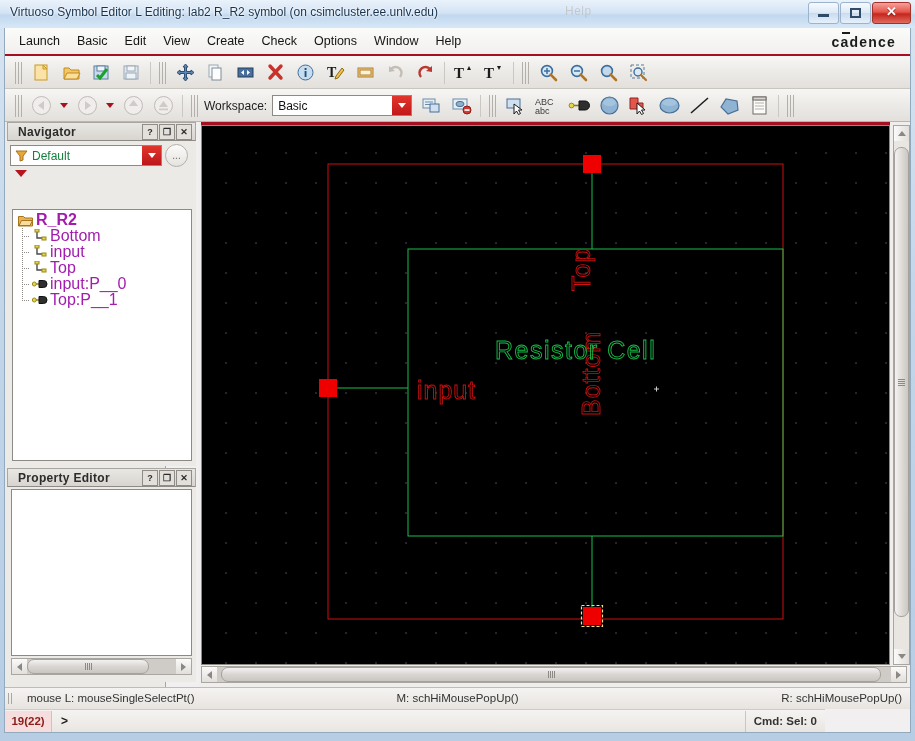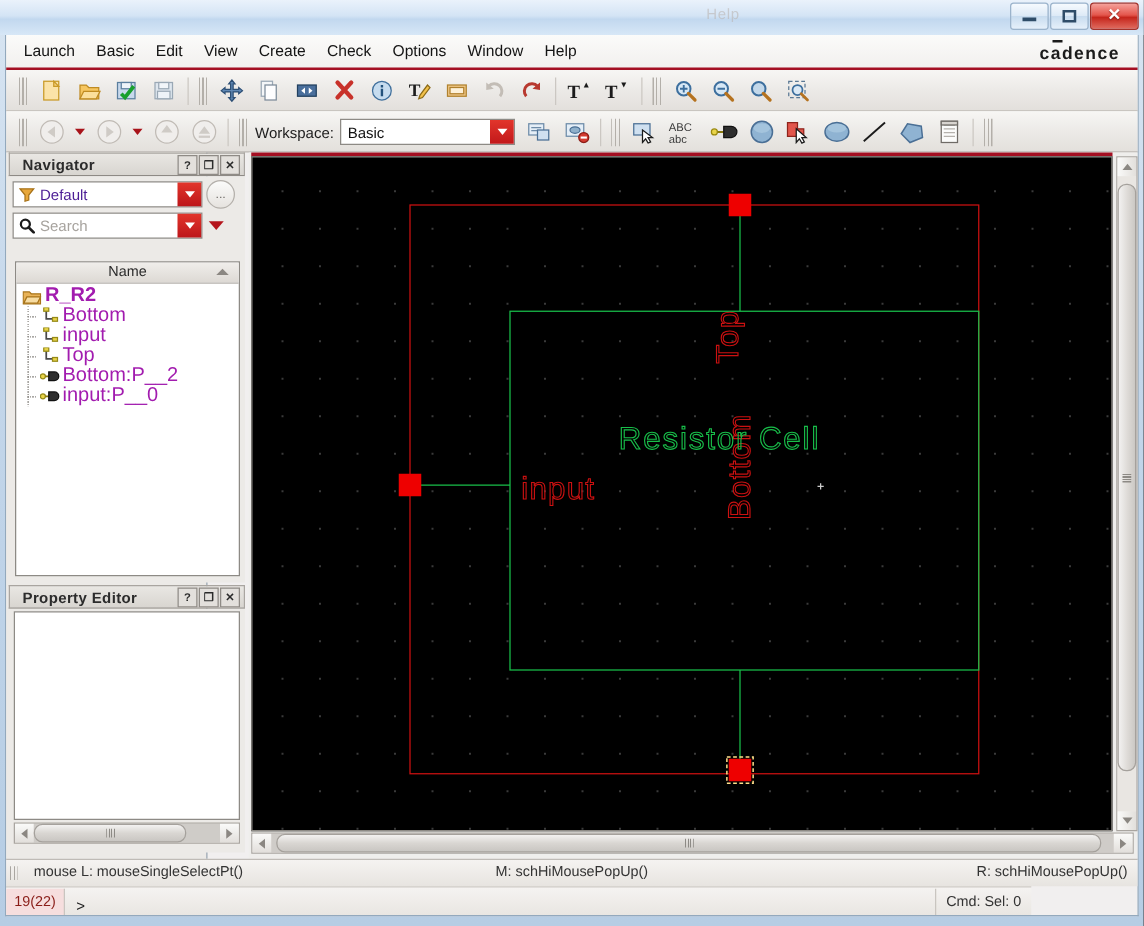--- a/index.html
+++ b/index.html
@@ -128,21 +128,21 @@
   }
 
   .nav-panel{position:absolute;left:2px;top:0;width:189px;height:344px;}
   .nav-body{position:absolute;left:0;top:19px;width:189px;height:325px;background:#eceae7;}
 
   .combo-row{display:flex;align-items:center;padding:3px 2px 0 3px;}
   .combo{
     height:21px;background:#fff;border:1px solid #8d8a85;position:relative;
     display:flex;align-items:center;box-sizing:border-box;
   }
-  .combo .ctext{font-size:12px;color:#4c1d95;padding-left:4px;}
+  .combo .ctext{font-size:12px;color:#15803d;padding-left:4px;}
   .combo .ctext.ph{color:#a7a39e;}
   .combo .cbtn{
     position:absolute;right:0;top:0;width:19px;height:19px;
     background:linear-gradient(180deg,#e2352b 0%,#bd161a 100%);
     display:flex;align-items:center;justify-content:center;
   }
   .dots-btn{
     width:21px;height:21px;margin-left:3px;border-radius:50%;
     border:1px solid #b4b0ab;background:linear-gradient(180deg,#fbfbfa,#e6e3df);
     font-size:10px;color:#6d6a66;display:flex;align-items:center;justify-content:center;
@@ -255,40 +255,41 @@
     position:absolute;left:3px;top:5px;width:6px;height:11px;
     background:repeating-linear-gradient(90deg,#aaa6a1 0 1px,transparent 1px 3px);
   }
   .st-l{position:absolute;left:11px;top:4px;font-size:11.5px;color:#333;white-space:nowrap;padding-left:11px;}
   .st-m{position:absolute;left:0;right:0;top:4px;text-align:center;font-size:11.5px;color:#333;}
   .st-r{position:absolute;right:8px;top:4px;font-size:11.5px;color:#333;white-space:nowrap;}
 
   .cmdbar{
     position:absolute;left:0;top:681px;width:820px;height:23px;
     background:linear-gradient(180deg,#f5f3f1,#e9e6e2);
-    border-top:1px solid #cfcbc6;box-sizing:border-box;display:flex;align-items:flex-end;
+    border-top:1px solid #cfcbc6;box-sizing:border-box;display:flex;align-items:center;font-weight:bold;
   }
   .cmd-count{
     width:46px;height:21px;background:#f6dede;border-right:1px solid #c9c5c0;
     display:flex;align-items:center;justify-content:center;
     font-size:11.5px;color:#8a1d18;flex:none;
   }
   .cmd-prompt{font-size:12px;color:#222;padding-left:9px;flex:1;}
   .cmd-sel{
     border-left:1px solid #c9c5c0;padding:0 8px;height:21px;
     display:flex;align-items:center;font-size:11.5px;color:#333;flex:none;
   }
 </style>
 </head>
 <body>
 
 <div id="app">
  <div class="win-frame">
 
   <div class="titlebar">
+    <div class="title-text">Virtuoso Symbol Editor L Editing: lab2 R_R2 symbol (on csimcluster.ee.unlv.edu)</div>
     <div class="title-ghost">Help</div>
     <div class="win-btns">
       <div class="win-btn">
             <span class="gl-min"></span>
           </div>
       <div class="win-btn">
             <span class="gl-max"></span>
           </div>
       <div class="win-btn close">
             <span class="gl-x">✕</span>
@@ -597,42 +598,26 @@
               </span>
               <span class="ctext">Default</span>
               <span class="cbtn">
                     <span class="caret-dn"></span>
                   </span>
             </span>
             <span class="dots-btn">...</span>
           </div>
 
           <div class="combo-row">
-            <span class="combo" style="width:152px">
-              <span style="padding-left:4px;display:flex;align-items:center">
-                <svg width="13" height="13" viewBox="0 0 13 13">
-                      <circle cx="5.3" cy="5.3" r="3.6" fill="none" stroke="#1b1b1b" stroke-width="1.8"></circle>
-                      <path d="M8 8 L12 12" stroke="#1b1b1b" stroke-width="2" stroke-linecap="round"></path>
-                    </svg>
-              </span>
-              <span class="ctext ph">Search</span>
-              <span class="cbtn">
-                    <span class="caret-dn"></span>
-                  </span>
-            </span>
             <span class="ext-caret">
               <span style="width:0;height:0;border-left:6px solid transparent;border-right:6px solid transparent;border-top:7px solid #b5151c;display:block"></span>
             </span>
           </div>
 
           <div class="tree-wrap">
-            <div class="tree-head">
-              <span class="th">Name</span>
-              <span class="sort-caret"></span>
-            </div>
             <div class="tree-list" id="tree-list">
                   <div class="tnode root">
                     <span class="ico">
                       <svg width="15" height="13" viewBox="0 0 15 13">
                         <path d="M0.5 2.5h5l1.5 1.5h7.5v8H0.5z" fill="#e8b257" stroke="#a8741a"></path>
                         <path d="M1 11.5l2.5-5h11l-2.5 5z" fill="#f7dca2" stroke="#a8741a"></path>
                       </svg>
                     </span>
                     <span class="lbl">R_R2</span>
                   </div>
@@ -683,35 +668,35 @@
                       <span class="dash"></span>
                       <span class="tick"></span>
                     </span>
                     <span class="ico">
                       <svg width="16" height="12" viewBox="0 0 16 12">
                         <circle cx="2.3" cy="6" r="2" fill="#e8d44a" stroke="#968a18"></circle>
                         <path d="M4.2 6 H7" stroke="#8a7a10" stroke-width="1.4"></path>
                         <path d="M7 2.5 H11.5 A3.5 3.5 0 0 1 11.5 9.5 H7 Z" fill="#2e2e2e" stroke="#111"></path>
                       </svg>
                     </span>
-                    <span class="lbl">Bottom:P__2</span>
+                    <span class="lbl">input:P__0</span>
                   </div>
-                  <div class="tnode">
+                  <div class="tnode last">
                     <span class="indent">
                       <span class="dash"></span>
                       <span class="tick"></span>
                     </span>
                     <span class="ico">
                       <svg width="16" height="12" viewBox="0 0 16 12">
                         <circle cx="2.3" cy="6" r="2" fill="#e8d44a" stroke="#968a18"></circle>
                         <path d="M4.2 6 H7" stroke="#8a7a10" stroke-width="1.4"></path>
                         <path d="M7 2.5 H11.5 A3.5 3.5 0 0 1 11.5 9.5 H7 Z" fill="#2e2e2e" stroke="#111"></path>
                       </svg>
                     </span>
-                    <span class="lbl">input:P__0</span>
+                    <span class="lbl">Top:P__1</span>
                   </div>
                 </div>
           </div>
 
         </div>
       </div>
 
       <div class="prop-panel">
         <div class="panel-title">
           <span class="ptxt">Property Editor</span>

